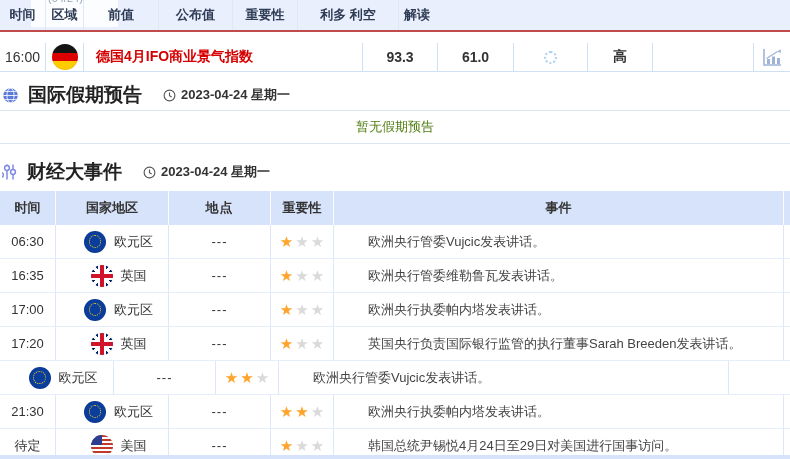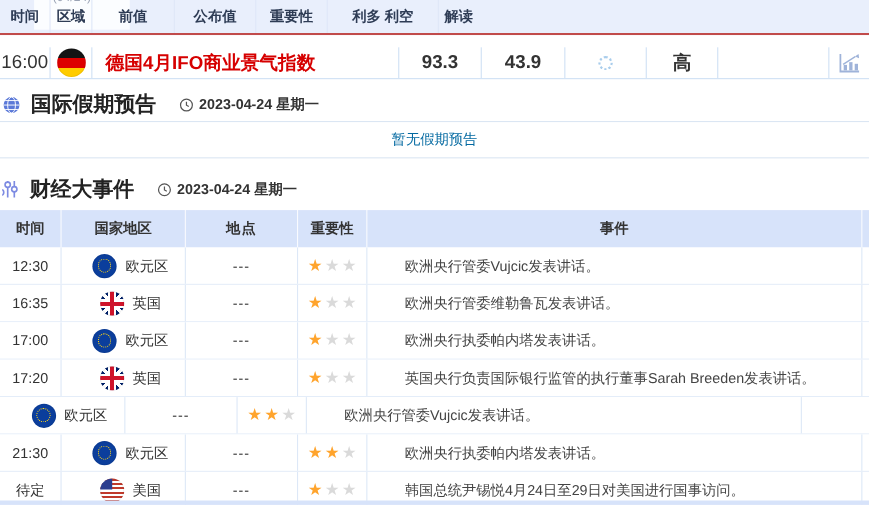--- a/index.html
+++ b/index.html
@@ -9,21 +9,21 @@
   
   .ind-table { position:relative; }
   .ind-header { display:flex; height:30px; background:#e9effc; align-items:stretch; }
   .ind-header .cell { position:relative; z-index:2; display:flex; align-items:center; justify-content:center;
     font-size:13px; font-weight:bold; color:#2e3c55; border-left:1px solid #dfe7f8; }
   .ind-header .cell:first-child { border-left:none; }
   .tab-frag { position:absolute; left:31px; top:0; width:87px; height:27px; background:#fbfdff; z-index:1; overflow:hidden; }
   .tab-frag span { position:absolute; top:-8px; left:17px; font-size:11px; color:#9aa3b5; white-space:nowrap; }
   .red-line { height:2px; background:#c14b4b; }
   .ind-row { display:flex; height:40px; align-items:stretch; border-bottom:1px solid #cfe0f4; background:#fff; }
-  .ind-row .cell { display:flex; align-items:center; justify-content:center; font-size:17px; color:#333;
+  .ind-row .cell { display:flex; align-items:center; justify-content:center; font-size:14px; color:#333;
     border-left:1px solid #cfe0f4;margin-top:11px; }
   .ind-row .cell:first-child { border-left:none; }
   .c-time   { width:45px; }
   .c-region { width:38px; }
   .c-ind    { width:279px; }
   .c-prev   { width:75px; }
   .c-fore   { width:76px; }
   .c-pub    { width:74px; }
   .c-imp    { width:65px; }
   .c-bb     { width:101px; }
@@ -50,21 +50,21 @@
   [data-flag="us"] { background:repeating-linear-gradient(to bottom,#c0392b 0 2px,#fff 2px 4px); }
   [data-flag="us"]::after { content:""; position:absolute; left:0; top:0; width:52%; height:46%; background:#2c3e8f; }
 
   
   .sec-title { display:flex; align-items:center; gap:9px; padding-left:2px; height:18px; }
   .sec-title h2 { font-size:19px; font-weight:bold; color:#222; }
   .date-wrap { display:flex; align-items:center; gap:5px; margin-left:12px; font-size:13px; font-weight:bold; color:#333; }
   .icon-clip { width:16px; height:18px; overflow:hidden; display:inline-block; }
   .holiday-title { margin-top:14px; }
   .holiday-box { margin-top:6px; height:34px; border-top:1px solid #dbe6f3; border-bottom:1px solid #dbe6f3;
-    display:flex; align-items:center; justify-content:center; font-size:13px; color:#0369a1; background:#fff; }
+    display:flex; align-items:center; justify-content:center; font-size:13px; color:#4d7c0f; background:#fff; }
   .events-title { margin-top:19px; }
 
   
   .ev-table { margin-top:10px; }
   .ev-header { display:flex; height:34px; background:#d7e3fa; align-items:stretch; }
   .ev-header .cell { display:flex; align-items:center; justify-content:center; font-size:13px; font-weight:bold;
     color:#333; border-left:1px solid rgba(255,255,255,0.85); }
   .ev-header .cell:first-child { border-left:none; }
   .ev-row { display:flex; height:34px; align-items:stretch; border-bottom:1px solid #e4edf9; background:#fff; }
   .ev-row .cell { display:flex; align-items:center; justify-content:center; font-size:13px; color:#333;
@@ -105,21 +105,21 @@
     <div class="red-line"></div>
     <div class="ind-row">
       <div class="cell c-time">16:00</div>
       <div class="cell c-region">
         <span class="flag lg" data-flag="de"></span>
       </div>
       <div class="cell c-ind">
         <span class="red-bold">德国4月IFO商业景气指数</span>
       </div>
       <div class="cell c-prev red-bold">93.3</div>
-      <div class="cell c-fore red-bold">43.9</div>
+      <div class="cell c-fore red-bold">61.0</div>
       <div class="cell c-pub">
         <span class="spinner"></span>
       </div>
       <div class="cell c-imp red-bold">高</div>
       <div class="cell c-bb"></div>
       <div class="cell c-interp">
         <svg width="20" height="19" viewBox="0 0 20 19">
           <path d="M2 1v16h17" stroke="#9fb3d9" stroke-width="1.6" fill="none"></path>
           <rect x="5" y="11" width="3" height="5" fill="#9fb3d9"></rect>
           <rect x="10" y="8.5" width="3" height="7.5" fill="#9fb3d9"></rect>
@@ -180,21 +180,21 @@
       <div class="ev-header">
         <div class="cell e-time">时间</div>
         <div class="cell e-country">国家地区</div>
         <div class="cell e-loc">地点</div>
         <div class="cell e-imp">重要性</div>
         <div class="cell e-event">事件</div>
         <div class="cell e-fill"></div>
       </div>
 
       <div class="ev-row">
-        <div class="cell e-time">12:30</div>
+        <div class="cell e-time">06:30</div>
         <div class="cell e-country">
           <span class="flag sm" data-flag="eu"></span>
           <span>欧元区</span>
         </div>
         <div class="cell e-loc">---</div>
         <div class="cell e-imp">
           <span class="star gold"></span>
             <span class="star"></span>
             <span class="star"></span>
         </div>

